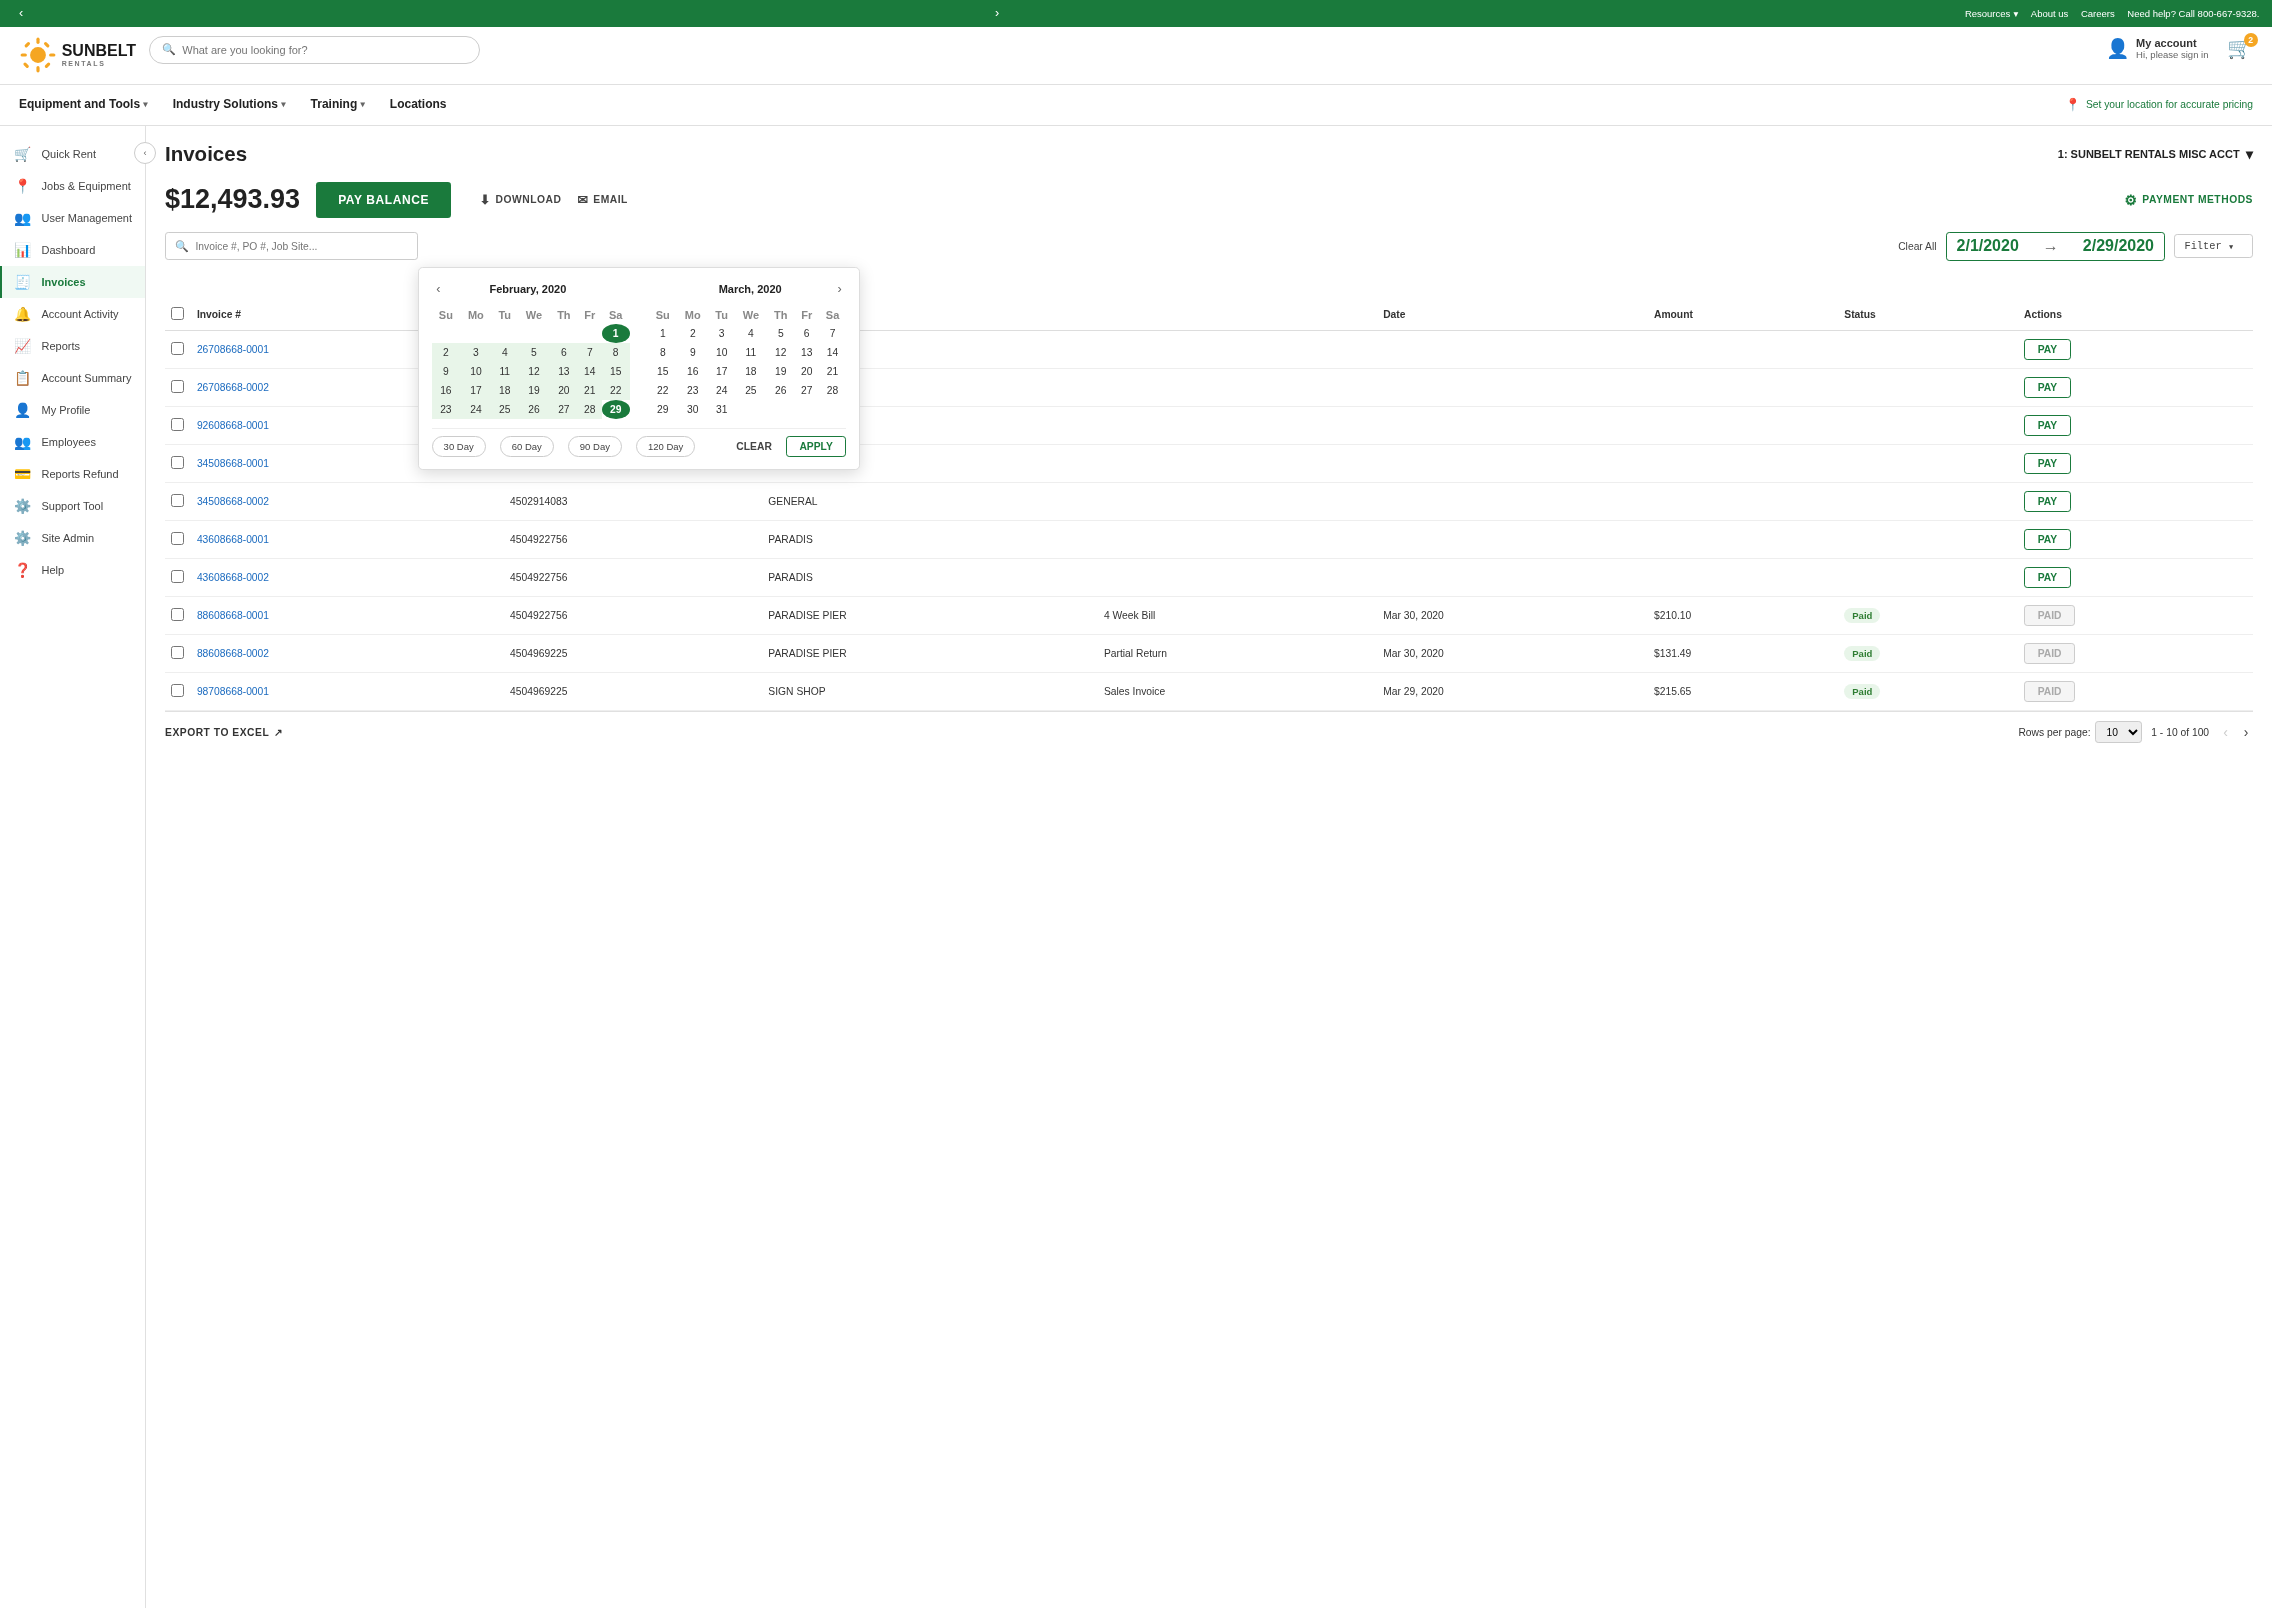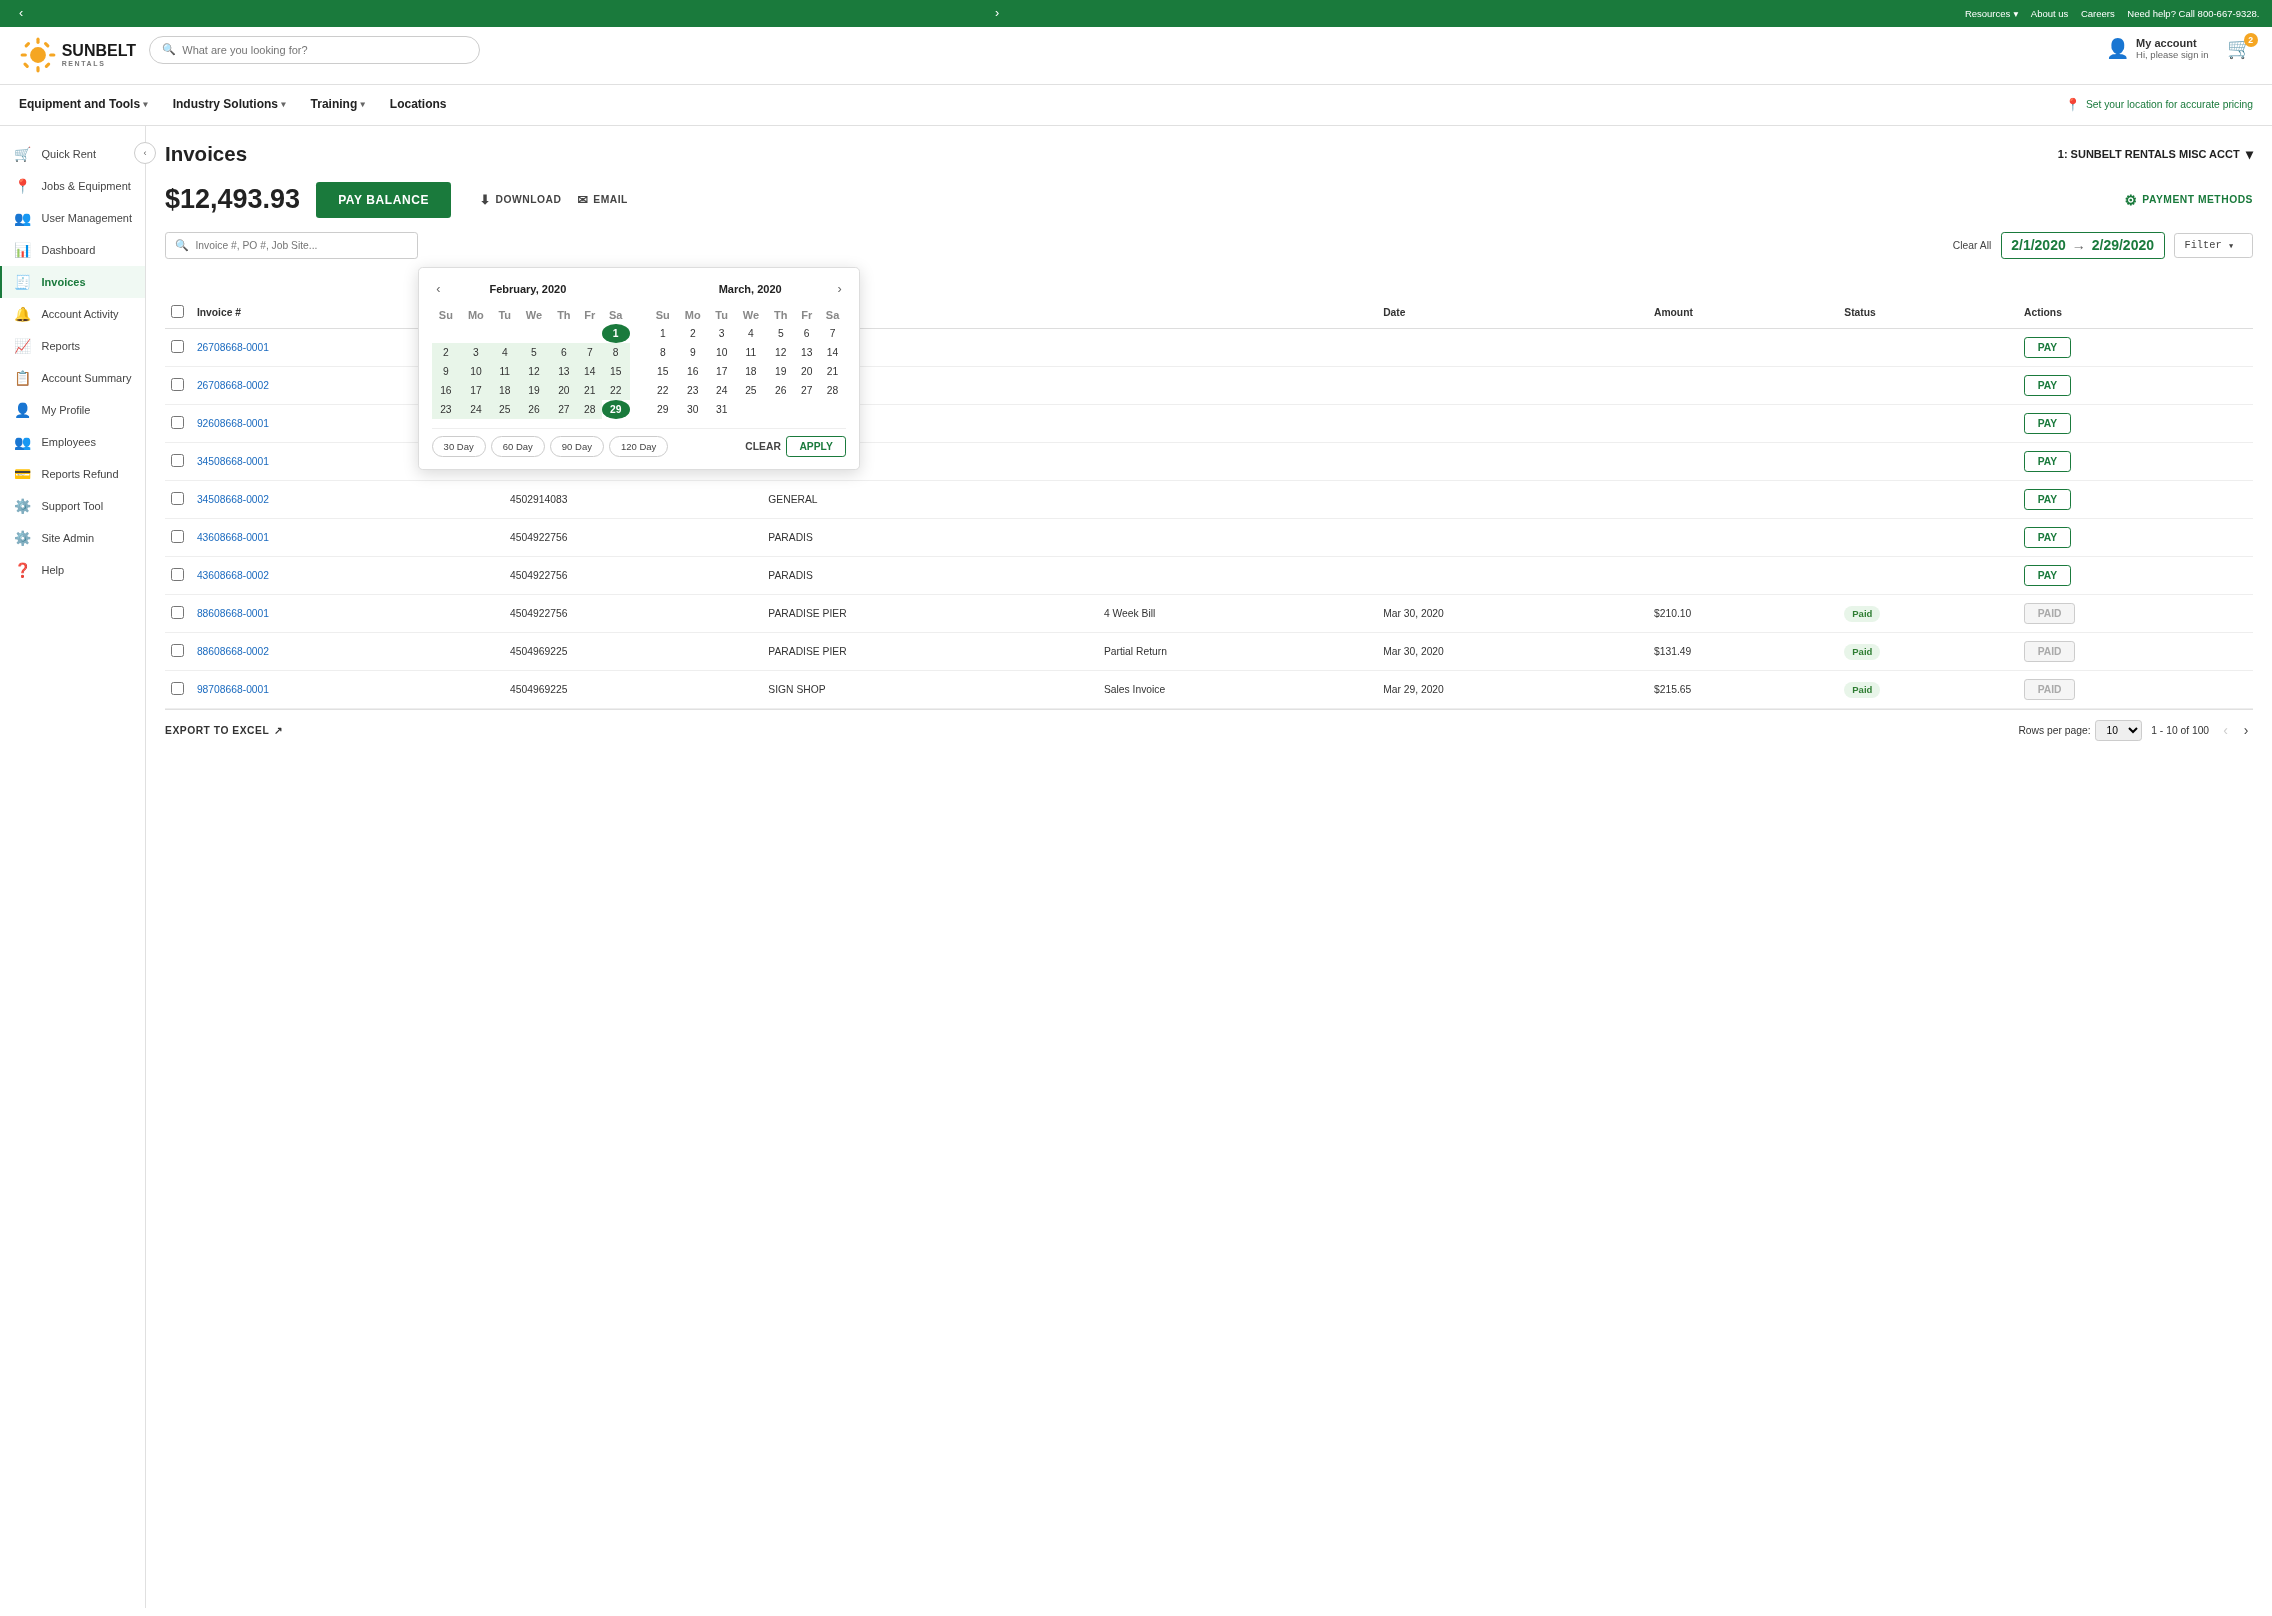--- a/index.html
+++ b/index.html
@@ -172,23 +172,23 @@
     }
     .search-input-wrap {
       display: flex; align-items: center; gap: 6.3px;
       border: 0.8px solid #ccc; border-radius: 3.2px;
       padding: 6.3px 9.5px; width: 253px;
     }
     .search-input-wrap input { border: none; outline: none; font-size: 10.3px; color: #999; width: 100%; }
     .filter-spacer { flex: 1; }
     .clear-all-btn { font-size: 10.3px; color: #444; cursor: pointer; white-space: nowrap; }
     .date-range-display {
-      display: flex; gap: 6px;
+      display: flex; gap: 24px;
       border: 1.6px solid #1a7a3c; border-radius: 3.2px;
-      padding: 4.7px 9.5px; font-size: 14px; font-weight: 600; color: #1a7a3c;
+      padding: 4.7px 9.5px; font-size: 16px; font-weight: 600; color: #1a7a3c;
     }
     .date-range-display .arrow { color: #666; }
     .filter-dropdown {
       display: flex; align-items: center; gap: 6.3px;
       border: 0.8px solid #ccc; border-radius: 3.2px;
       padding: 4.7px 9.5px; font-size: 10.3px; cursor: pointer; color: #444; min-width: 79px; font-family: Liberation Mono, monospace;
     }
 
     
     .invoice-table {
@@ -283,21 +283,21 @@
       color: #fff !important;
       border-radius: 50%;
       font-weight: 700;
     }
     .cal-day-range {
       background: #e8f5e9;
       color: #1a7a3c;
     }
     .cal-day-empty { cursor: default; }
     .cal-footer {
-      display: flex; align-items: center; gap: 5px;
+      display: flex; align-items: center; gap: 14px;
       padding-top: 6.3px; border-top: 0.8px solid #eee;
     }
     .quick-range-btn {
       padding: 4px 11px; border: 0.8px solid #ccc; border-radius: 12.6px;
       font-size: 9.5px; cursor: pointer; color: #444; background: #fff;
     }
     .clear-calendar-btn {
       margin-left: auto; font-size: 10.3px; font-weight: 700;
       color: #444; cursor: pointer; text-transform: uppercase;
     }

